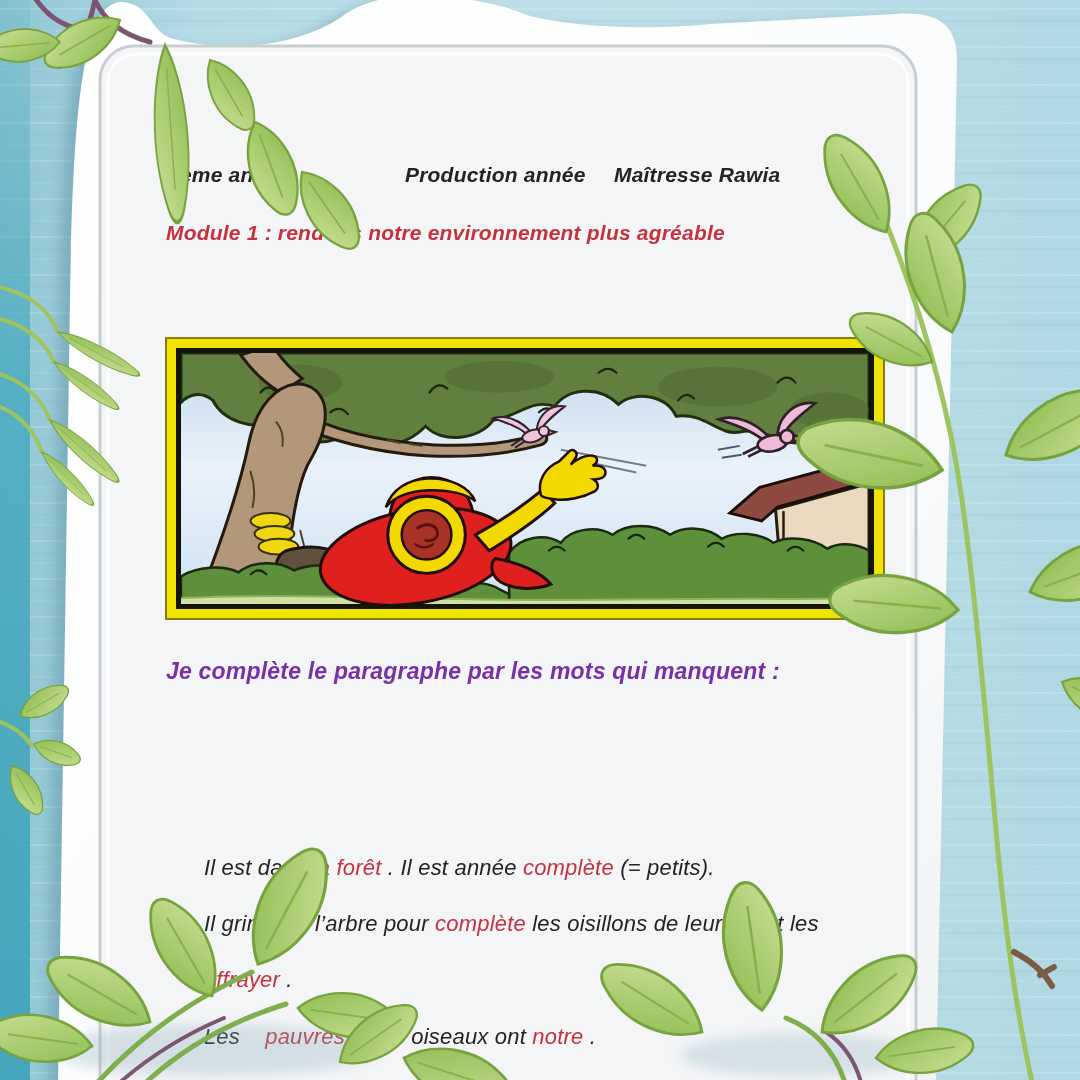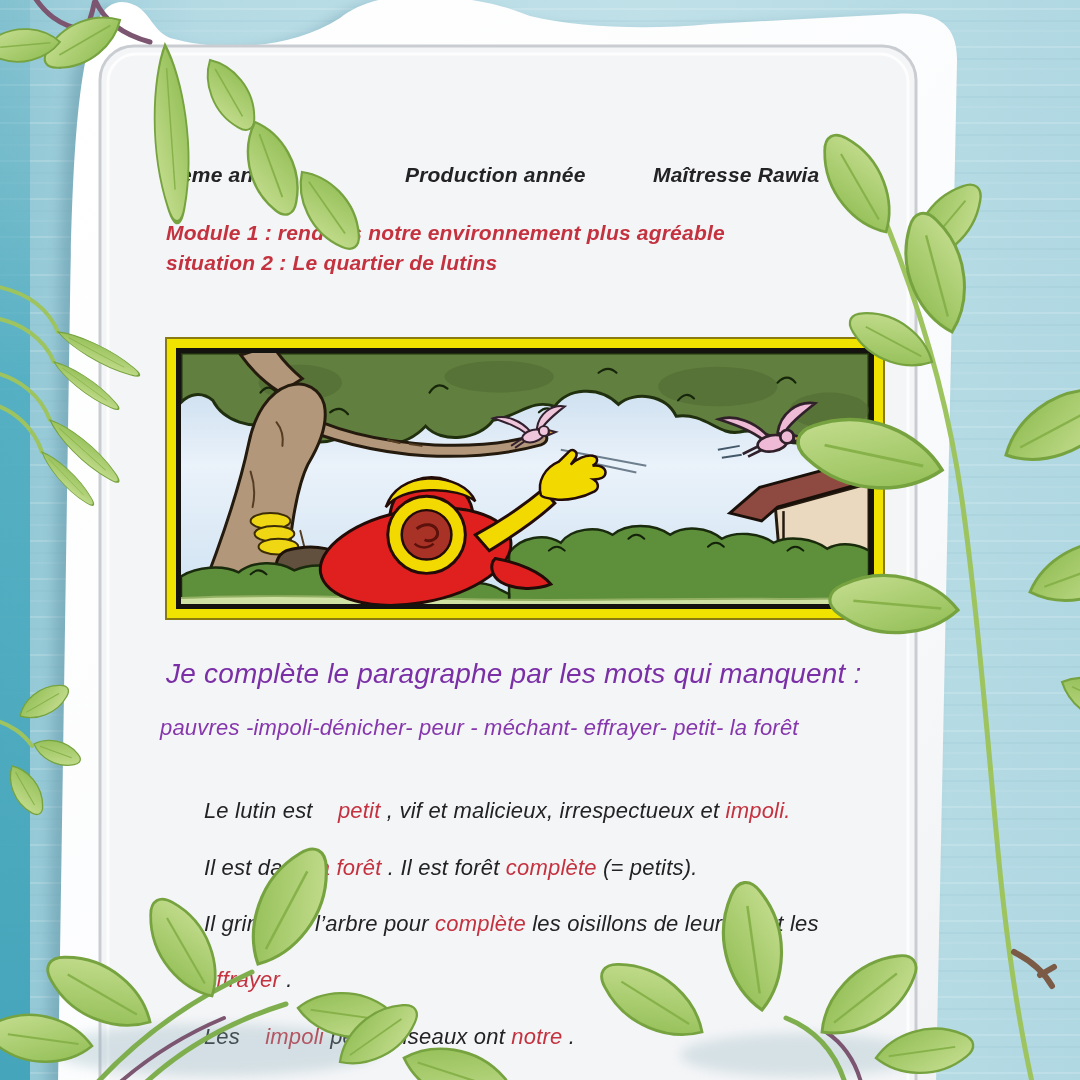--- a/index.html
+++ b/index.html
@@ -8,21 +8,21 @@
   }
   html,body{margin:0;padding:0;background:#7fb6c4;}
   .stage{position:relative;width:1080px;height:1080px;overflow:hidden;
          font-family:"Liberation Sans",sans-serif;}
   .layer{position:absolute;inset:0;}
   svg.layer{pointer-events:none;}
   .doc-text{position:absolute;font-style:italic;color:var(--text-ink);
             white-space:pre;letter-spacing:.2px;}
   .hdr{font-size:21px;font-weight:bold;}
   .module{font-size:21px;font-weight:bold;color:var(--accent-red);}
-  .instruction{font-size:28px;font-weight:normal;color:var(--accent-purple);}
+  .instruction{font-size:23px;font-weight:bold;color:var(--accent-purple);}
   .wordbank{font-size:22px;color:#8637ad;}
   .pline{font-size:22px;}
   .seg{font-style:italic;}
   .seg.answer{color:var(--accent-red);}
   .frame{position:absolute;left:165px;top:337px;width:720px;height:283px;
          background:var(--frame-yellow);box-sizing:border-box;padding:9px;
          border:2px solid #8a7a12;}
   .frame-inner{width:100%;height:100%;box-sizing:border-box;border:5px solid #151310;
          background:#c9ddf0;}
   .frame-inner svg{display:block;width:100%;height:100%;}
@@ -75,24 +75,23 @@
              C935,11 958,22 957,62 L936,1085 Z" fill="url(#boardGrad)"></path>
 
     <rect x="100" y="46" width="816" height="1200" rx="34" fill="#f4f5f7" stroke="#c9cdd2" stroke-width="3"></rect>
     <rect x="108" y="54" width="800" height="1200" rx="28" fill="none" stroke="#ffffff" stroke-width="3" opacity="0.8"></rect>
   </svg>
 
   <div class="layer">
 
     <span class="doc-text hdr" style="left:168px;top:163px">5ème année</span>
     <span class="doc-text hdr" style="left:405px;top:163px">Production année</span>
-    <span class="doc-text hdr" style="left:653px;top:163px">Maîtresse Rawia</span>
+    <span class="doc-text hdr" style="left:614px;top:163px">Maîtresse Rawia</span>
 
     <span class="doc-text module" style="left:166px;top:221px">Module 1 : rendons notre environnement plus agréable</span>
-    <span class="doc-text module" style="left:166px;top:251px">situation 2 : Le quartier de lutins</span>
 
     <div class="frame">
       <div class="frame-inner">
         <svg viewBox="0 0 692 254" preserveAspectRatio="none" aria-hidden="true">
           <defs>
             <linearGradient id="sky" x1="0" y1="0" x2="0" y2="1">
               <stop offset="0" stop-color="#c2d8ec"></stop>
                 <stop offset="0.45" stop-color="#eaf2fa"></stop>
               <stop offset="1" stop-color="#cfe2f2"></stop>
             </linearGradient>
@@ -198,40 +197,36 @@
           <path d="M237,178 C245,171 256,173 258,181 C259,188 251,192 245,189" fill="none" stroke="#5c110b" stroke-width="3"></path>
           <path d="M235,193 c5,5 14,5 19,0" fill="none" stroke="#5c110b" stroke-width="2.5"></path>
           <path d="M206,156 C212,138 228,128 248,127 C272,126 290,136 296,150
                    C288,143 270,138 250,139 C228,140 214,146 206,156 Z" fill="#f2da00" stroke="#230b08" stroke-width="2.5"></path>
         </svg>
       </div>
     </div>
 
     <span class="doc-text instruction" style="left:166px;top:658px">Je complète le paragraphe par les mots qui manquent :</span>
 
-    <span class="doc-text wordbank" style="left:160px;top:715px">pauvres -impoli-dénicher- peur - méchant- effrayer- petit- la forêt</span>
-
-    <span class="doc-text pline" style="left:166px;top:772px">
-      <span class="seg plain">Le lutin est    </span><span class="seg answer">petit</span><span class="seg plain"> , vif et malicieux, irrespectueux et </span><span class="seg answer">impoli.</span>
-    </span>
+
 
     <span class="doc-text pline" style="left:166px;top:829px">
-      <span class="seg plain">Il est dans l</span><span class="seg answer">a forêt</span><span class="seg plain"> . Il est forêt </span><span class="seg answer">complète</span><span class="seg plain"> (= petits).</span>
+      <span class="seg plain">Il est dans l</span><span class="seg answer">a forêt</span><span class="seg plain"> . Il est année </span><span class="seg answer">complète</span><span class="seg plain"> (= petits).</span>
     </span>
 
     <span class="doc-text pline" style="left:166px;top:885px">
       <span class="seg plain">Il grimpe à l’arbre pour </span><span class="seg answer">complète</span><span class="seg plain"> les oisillons de leur nid et les</span>
     </span>
 
     <span class="doc-text pline" style="left:166px;top:941px">
       <span class="seg answer">effrayer</span><span class="seg plain"> .</span>
     </span>
 
     <span class="doc-text pline" style="left:166px;top:998px">
-      <span class="seg plain">Les    </span><span class="seg answer">impoli</span><span class="seg plain"> petits oiseaux ont </span><span class="seg answer">notre</span><span class="seg plain"> .</span>
+      <span class="seg plain">Les    </span><span class="seg answer">pauvres</span><span class="seg plain"> petits oiseaux ont </span><span class="seg answer">notre</span><span class="seg plain"> .</span>
     </span>
   </div>
 
   <svg class="layer" viewBox="0 0 1080 1080" aria-hidden="true">
     <defs>
       <linearGradient id="lg" x1="0" y1="1" x2="1" y2="0">
         <stop offset="0" stop-color="#8dbb4f"></stop>
           <stop offset="1" stop-color="#c9e094"></stop>
       </linearGradient>
       <g id="leaf">

